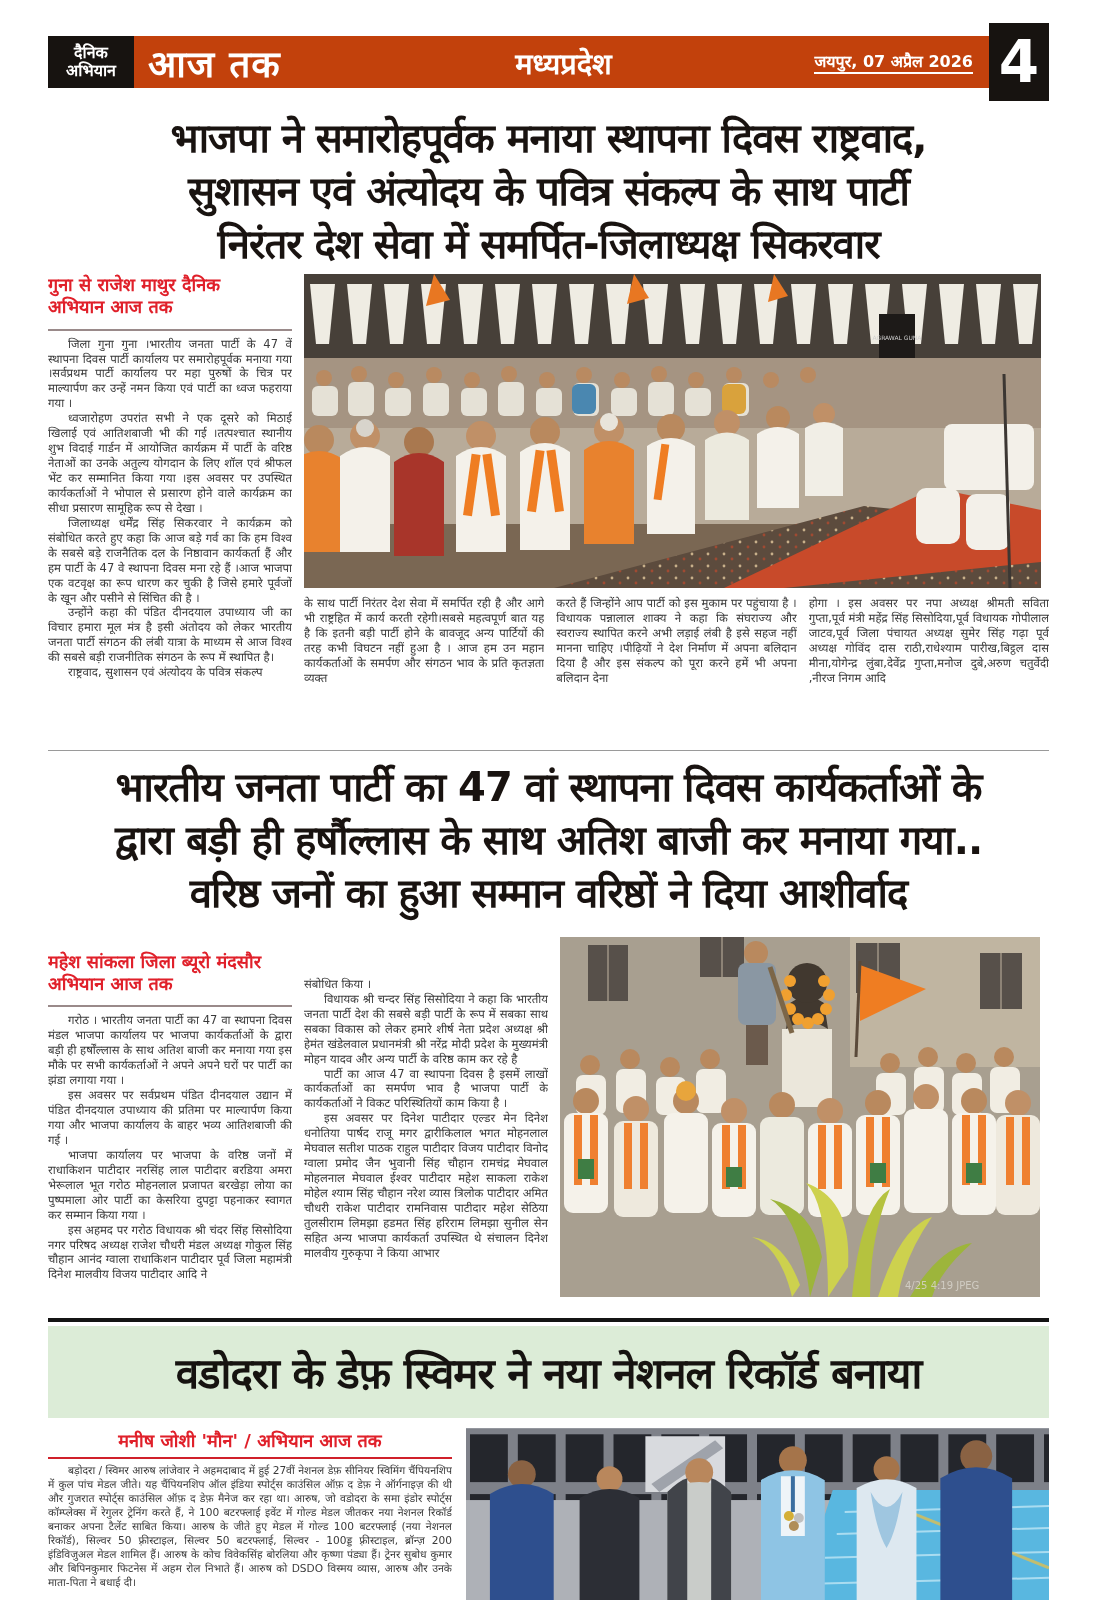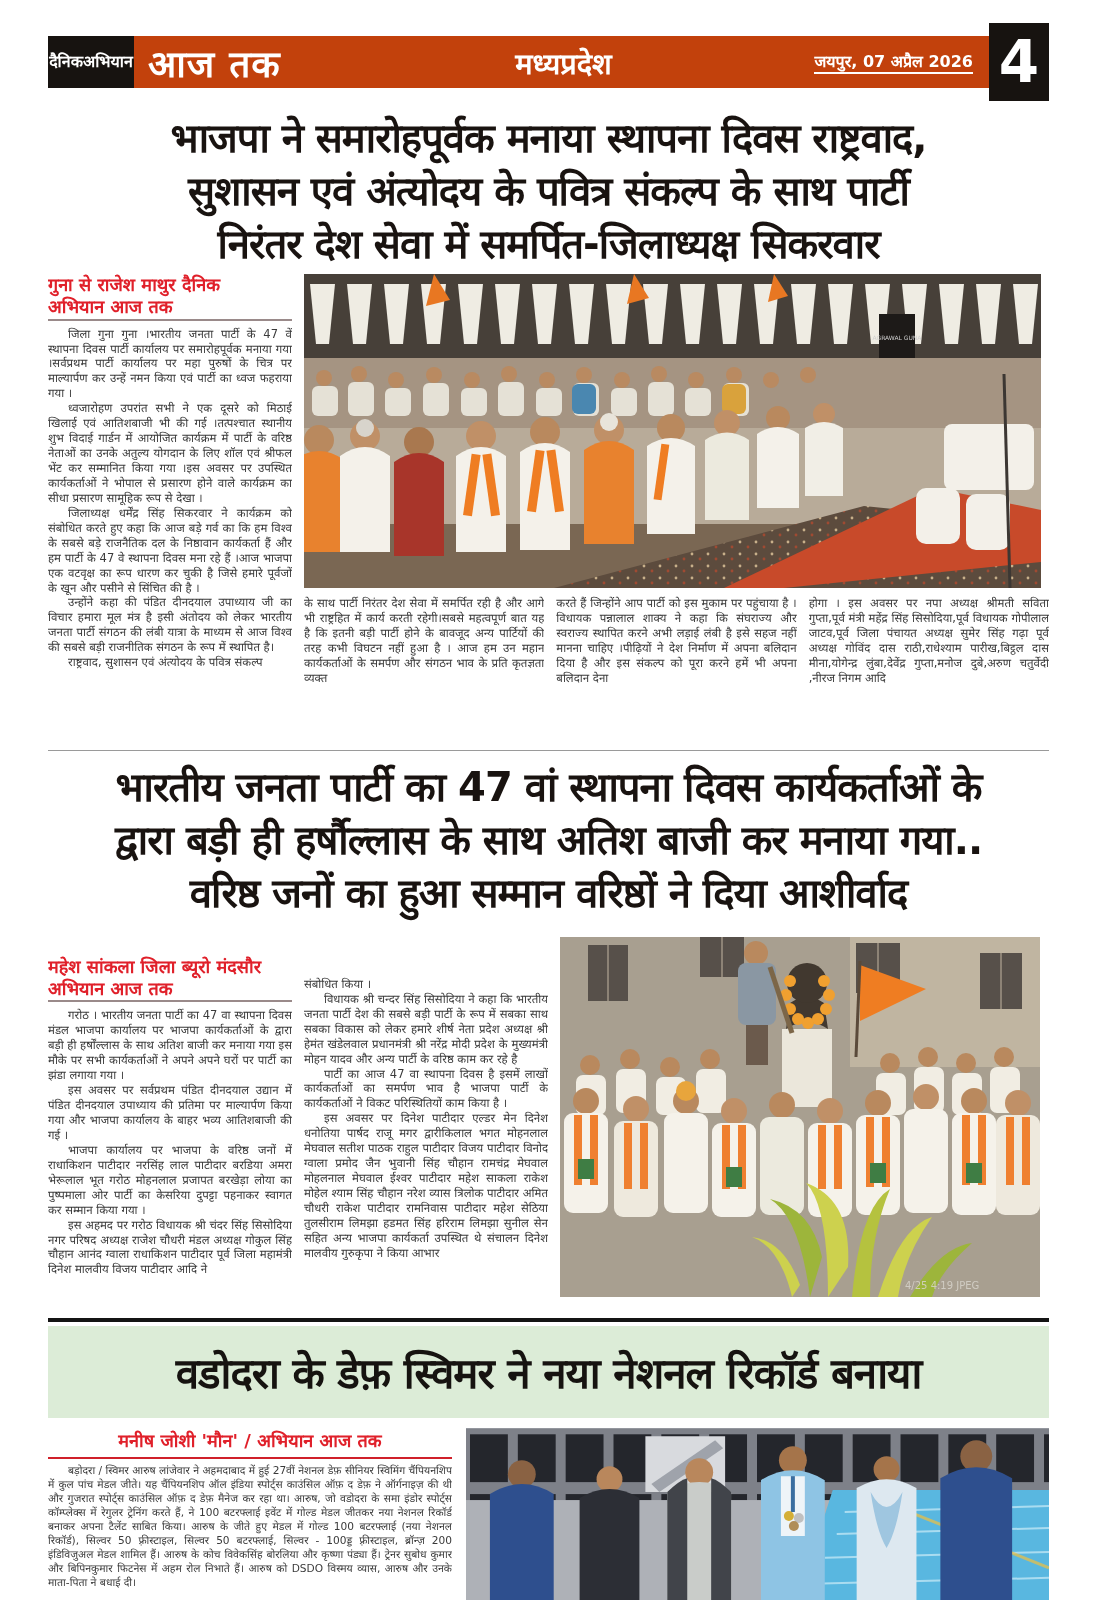--- a/index.html
+++ b/index.html
@@ -1,34 +1,34 @@
 <!DOCTYPE html>
 <html lang="hi"><head>
 <meta charset="utf-8">
 <style>
   html,body{margin:0;padding:0;background:#e8e8e8;}
   .sheet{position:relative;width:1097px;height:1600px;margin:0 auto;background:#ffffff;
          overflow:hidden;box-sizing:border-box;padding:0 48px;
          font-family:"DejaVu Sans",sans-serif;color:#333;}
   
   .masthead{display:flex;align-items:center;margin-top:22px;height:80px;}
-  .brandbox{background:#171310;color:#fff;width:86px;height:52px;display:flex;flex-direction:row;
+  .brandbox{background:#171310;color:#fff;width:86px;height:52px;display:flex;flex-direction:column;
             align-items:center;justify-content:center;font-weight:bold;font-size:16px;line-height:1.15;flex:0 0 auto;}
   .redbar{position:relative;flex:1;height:52px;background:#c2410c;display:flex;align-items:center;}
   .logo{color:#fff;font-size:37px;font-weight:800;letter-spacing:1px;margin-left:14px;white-space:nowrap;}
   .edition{position:absolute;left:4px;right:0;text-align:center;color:#fff;font-size:29px;font-weight:800;pointer-events:none;}
   .dateline{margin-left:auto;margin-right:16px;color:#fff;font-size:16px;font-weight:700;
             border-bottom:2px solid #fff;white-space:nowrap;z-index:2;}
   .pagebox{background:#171310;color:#fff;width:60px;height:78px;display:flex;align-items:center;justify-content:center;
            font-size:58px;font-weight:800;flex:0 0 auto;}
   
   .headline{margin-top:10px;text-align:center;color:#191310;font-weight:800;}
   .headline .hl{font-size:40px;line-height:1.32;letter-spacing:-1px;white-space:nowrap;}
   
-  .byline{color:#e0202a;font-weight:800;font-size:18px;line-height:1.2;padding-bottom:1px;
+  .byline{color:#e0202a;font-weight:800;font-size:18px;line-height:1.2;padding-bottom:11px;
           border-bottom:2px solid #9a8a8a;margin-bottom:6px;}
   .colnarrow{width:244px;flex:0 0 auto;overflow:hidden;}
   .bodytext p{margin:0;text-align:justify;font-size:11.5px;line-height:1.3;color:#3a3a3a;text-indent:20px;}
   .cont p:first-child{text-indent:0;}
   .rule-thin{border:none;border-top:1px solid #9a9a9a;margin:8px 0 4px 0;}
   .rule-black{border:none;border-top:4px solid #141414;margin:10px 0 0 0;}
   .photo{display:block;}
   
   .a1-grid{display:flex;gap:12px;height:468px;overflow:hidden;margin-top:4px;}
   .a1-right{flex:1;display:flex;flex-direction:column;}

